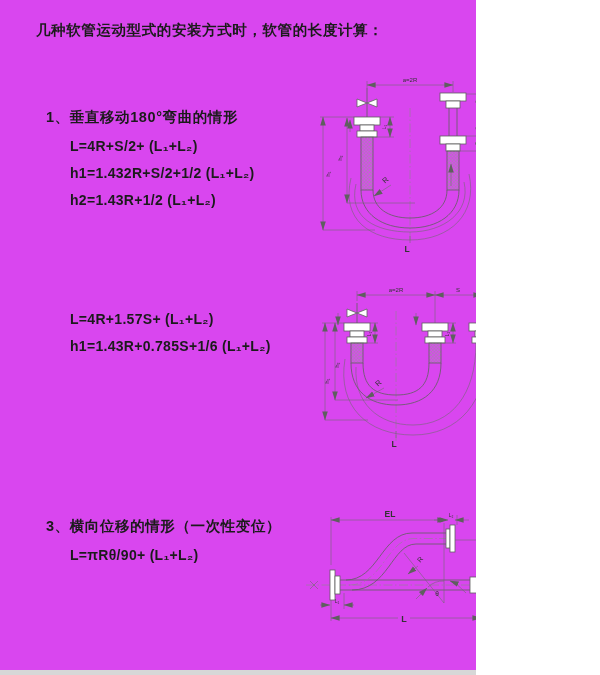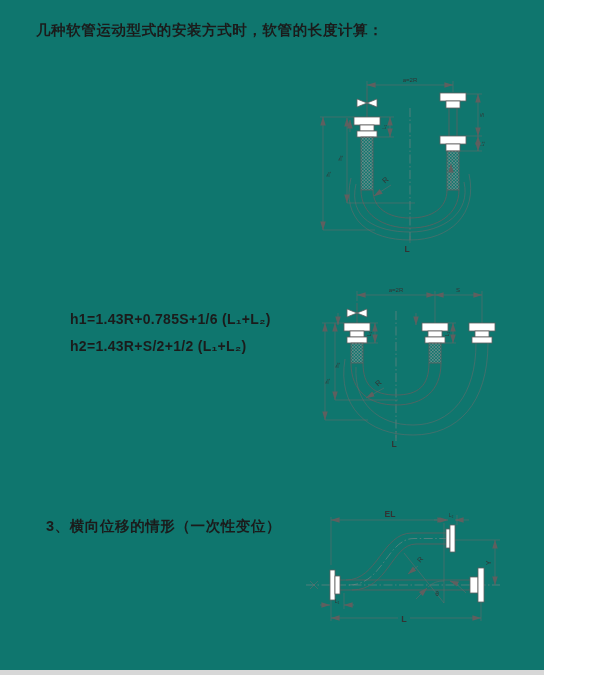--- a/index.html
+++ b/index.html
@@ -1,16 +1,16 @@
 <!DOCTYPE html>
 <html><head>
 <meta charset="utf-8">
 <style>
   html,body{margin:0;padding:0;background:#fff;}
-  .page{position:relative;width:544px;height:675px;background:#0f766e;overflow:hidden;
+  .page{position:relative;width:476px;height:675px;background:#d946ef;overflow:hidden;
         font-family:"Liberation Sans","DejaVu Sans",sans-serif;color:#1b1b1b;}
   .title{position:absolute;left:36px;top:21px;font-size:14.5px;font-weight:bold;letter-spacing:.6px;}
   .section{position:absolute;left:46px;width:285px;}
   .sec-heading{font-size:14.5px;font-weight:bold;letter-spacing:.6px;line-height:19px;}
   .formula{font-size:14px;font-weight:bold;margin-left:24px;margin-top:11px;line-height:16px;letter-spacing:.3px;}
   #sec1{top:108px}
   #sec2{top:300px}
   #sec3{top:517px}
   .diagram{position:absolute;}
   #d1{left:310px;top:70px}
@@ -25,28 +25,35 @@
   .thin{stroke:#6a6a6a;stroke-width:.55;fill:none;}
   .bottom-strip{position:absolute;left:0;bottom:0;width:600px;height:5px;background:#d7d7d7;}
 </style>
 </head>
 <body>
 
 <div class="page">
 
   <div class="title">几种软管运动型式的安装方式时，软管的长度计算：</div>
 
+  <div class="section" id="sec1">
+    <div class="sec-heading">1、垂直移动180°弯曲的情形</div>
+    <div class="formula">L=4R+S/2+ (L₁+L₂)</div>
+    <div class="formula">h1=1.432R+S/2+1/2 (L₁+L₂)</div>
+    <div class="formula">h2=1.43R+1/2 (L₁+L₂)</div>
+  </div>
 
   <div class="section" id="sec2">
+    <div class="formula">L=4R+1.57S+ (L₁+L₂)</div>
     <div class="formula">h1=1.43R+0.785S+1/6 (L₁+L₂)</div>
-    <div class="formula">h2=1.43R+S/2+1/2 (L₁+L₂)</div>
   </div>
 
   <div class="section" id="sec3">
     <div class="sec-heading">3、横向位移的情形（一次性变位）</div>
+    <div class="formula">L=πRθ/90+ (L₁+L₂)</div>
   </div>
 
   <svg class="diagram" id="d1" width="280" height="190" viewBox="0 0 280 190">
     <defs>
       <marker id="ar1" markerWidth="10" markerHeight="8" refX="8.6" refY="4" orient="auto-start-reverse" markerUnits="userSpaceOnUse">
         <path d="M0,1.2 L9,4 L0,6.8 Z" fill="#5f5f5f"></path>
       </marker>
       <pattern id="br1" width="3.2" height="3.2" patternUnits="userSpaceOnUse">
         <path d="M0,0 L3.2,3.2 M3.2,0 L0,3.2" stroke="#9a9a9a" stroke-width="0.5"></path>
       </pattern>

